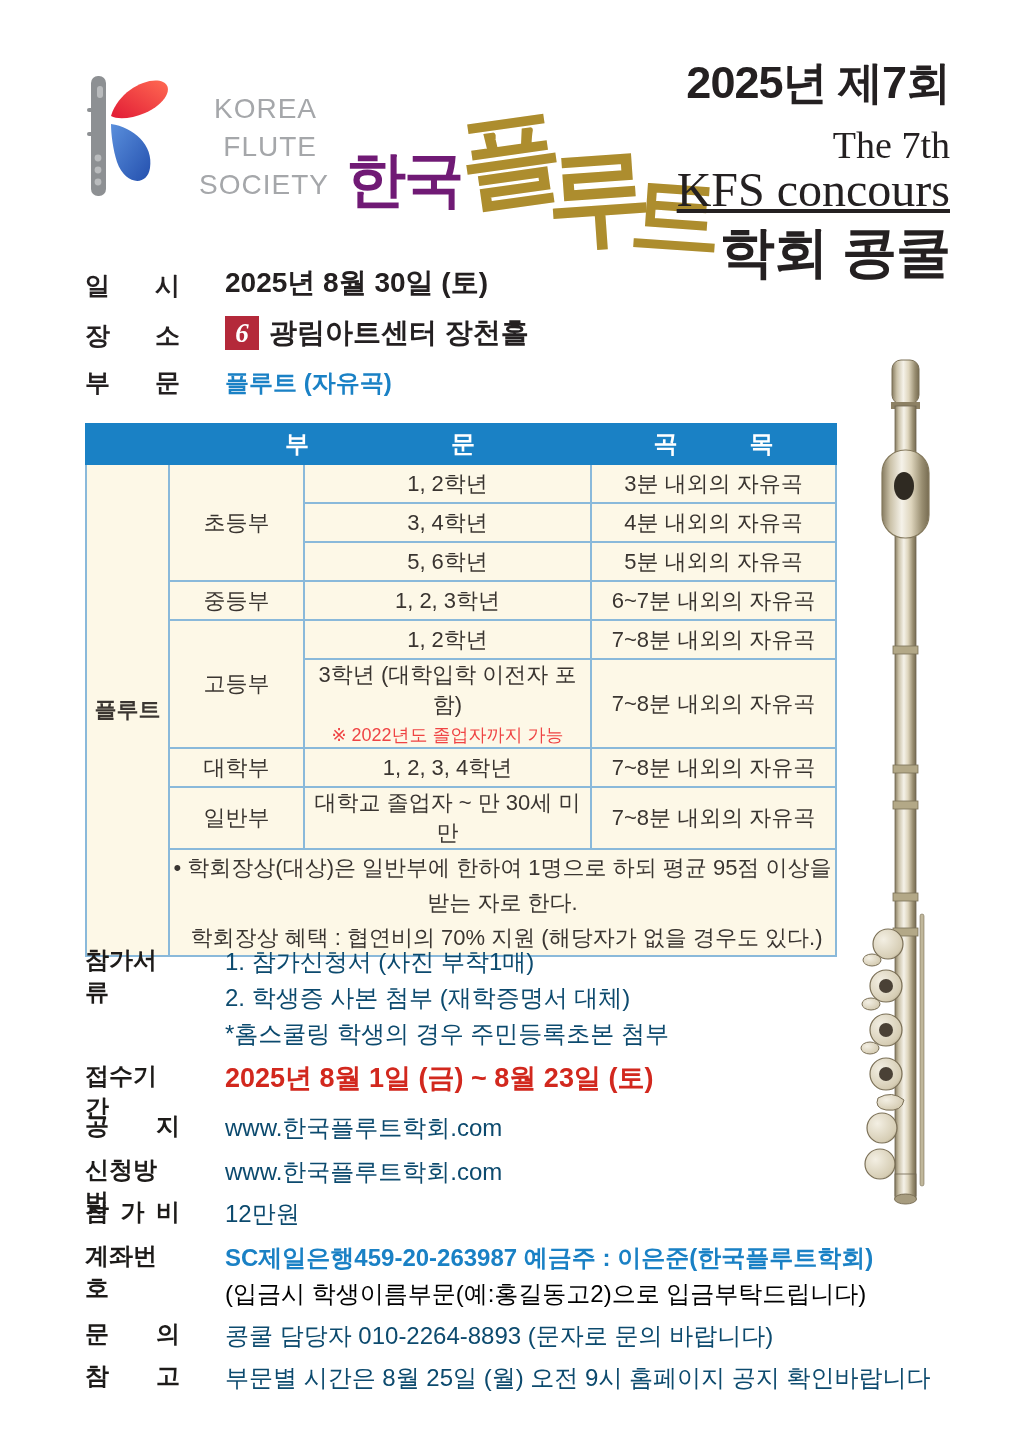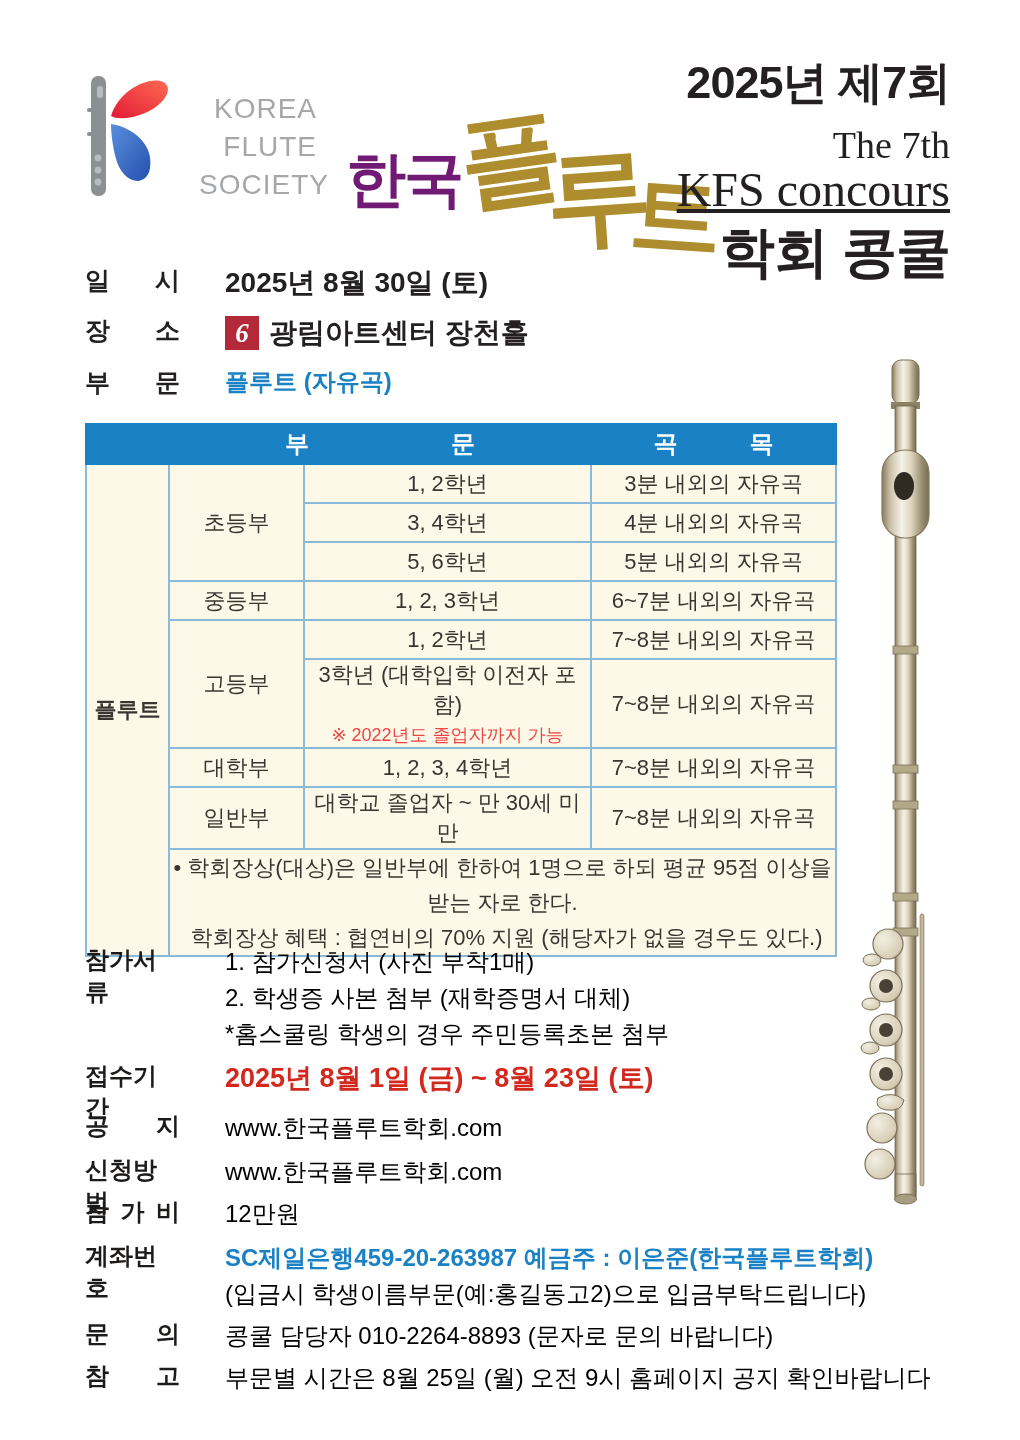--- a/index.html
+++ b/index.html
@@ -21,21 +21,21 @@
   .cal-2{left:96px;top:86px;font-size:106px;transform:rotate(-4deg);}
   .cal-3{left:180px;top:114px;font-size:92px;transform:rotate(4deg);}
 
   .t-right{position:absolute;right:70px;top:58px;text-align:right;}
   .t-edition{font-size:45px;font-weight:bold;letter-spacing:-1px;line-height:50px;}
   .t-sub1{font-family:"Liberation Serif","DejaVu Serif",serif;font-size:38px;line-height:42px;margin-top:16px;}
   .t-sub2{font-family:"Liberation Serif","DejaVu Serif",serif;font-size:48px;line-height:48px;margin-top:0;text-decoration:underline;}
   .t-name{font-size:55px;font-weight:bold;letter-spacing:-1px;line-height:60px;margin-top:8px;}
 
   
-  .d-row{position:absolute;left:85px;display:flex;align-items:flex-start;}
+  .d-row{position:absolute;left:85px;display:flex;align-items:flex-end;}
   .d-label{width:95px;font-size:25px;font-weight:bold;text-align:justify;text-align-last:justify;flex:none;}
   .d-value{margin-left:45px;font-size:28px;font-weight:bold;display:flex;align-items:center;}
   .d-value.blue{font-size:24px;color:#1a81c5;}
   .venue-icon{width:34px;height:34px;background:#b4293a;color:#fff;margin-right:10px;flex:none;
               display:flex;align-items:center;justify-content:center;
               font-family:"Liberation Serif","DejaVu Serif",serif;font-style:italic;font-size:27px;font-weight:bold;}
 
   
   table.comp{position:absolute;left:85px;top:423px;width:750px;border-collapse:collapse;table-layout:fixed;}
   table.comp th,table.comp td{border:2px solid #8ab9da;text-align:center;vertical-align:middle;
@@ -49,21 +49,21 @@
   td.instrument{font-size:26px;font-weight:bold;color:#242021;}
   .spread{display:block;margin:0 auto;text-align:justify;text-align-last:justify;}
   .w190{width:190px;} .w120{width:120px;}
   .grade-note{font-size:18px;color:#ef4444;margin-top:3px;}
   td.note-cell{text-align:left;padding:10px 10px 10px 72px;font-size:20px;line-height:35px;color:#3a3531;}
   .note-l2{padding-left:8px;}
 
   
   .f-row{position:absolute;left:85px;display:flex;align-items:flex-start;justify-content:space-between;}
   .f-label{width:95px;font-size:24px;font-weight:bold;text-align:justify;text-align-last:justify;flex:none;color:#1d1b19;}
-  .f-value{margin-left:45px;font-size:24px;color:#000000;line-height:36px;}
+  .f-value{margin-left:45px;font-size:24px;color:#0c4a6e;line-height:36px;}
   .f-value.red{font-size:27px;font-weight:bold;color:#d2281e;}
   .f-value.blue{font-weight:bold;color:#1a81c5;}
   .f-sub{position:absolute;left:225px;font-size:24px;color:#000000;}
 
   
   .flute{position:absolute;left:838px;top:356px;}
 </style>
 </head>
 <body>
 

